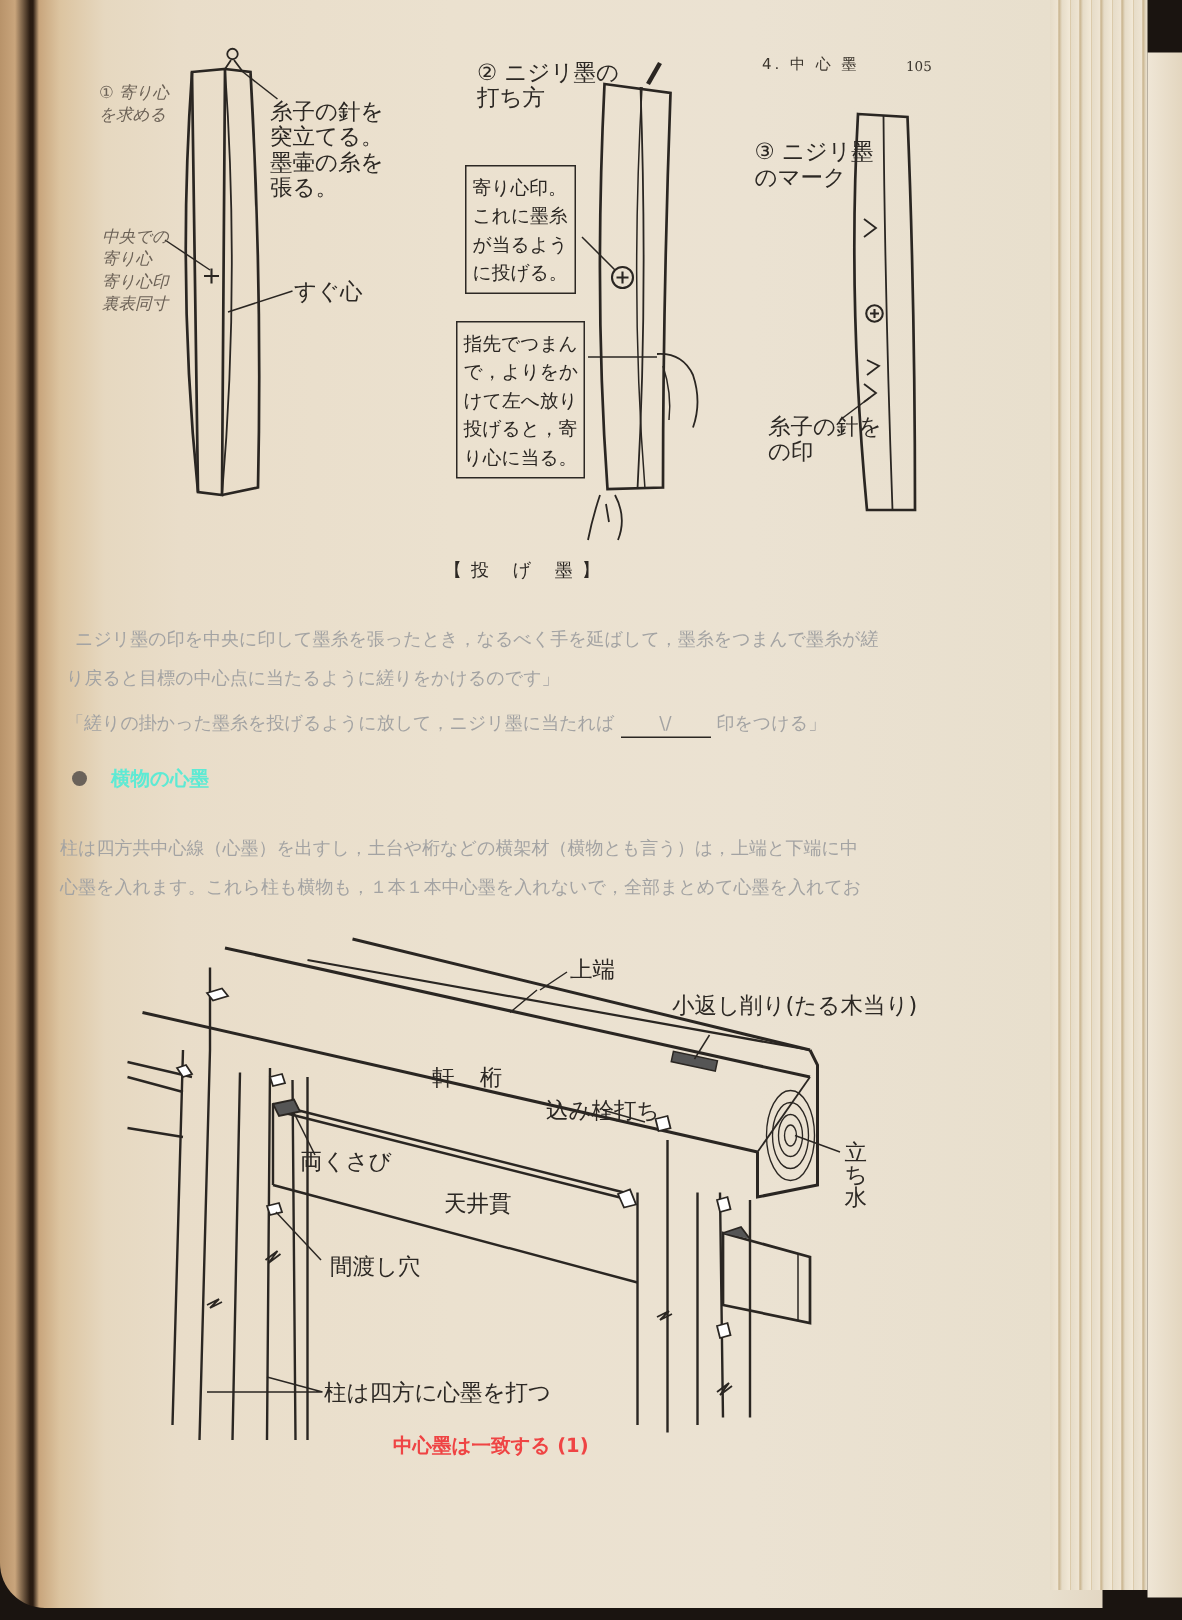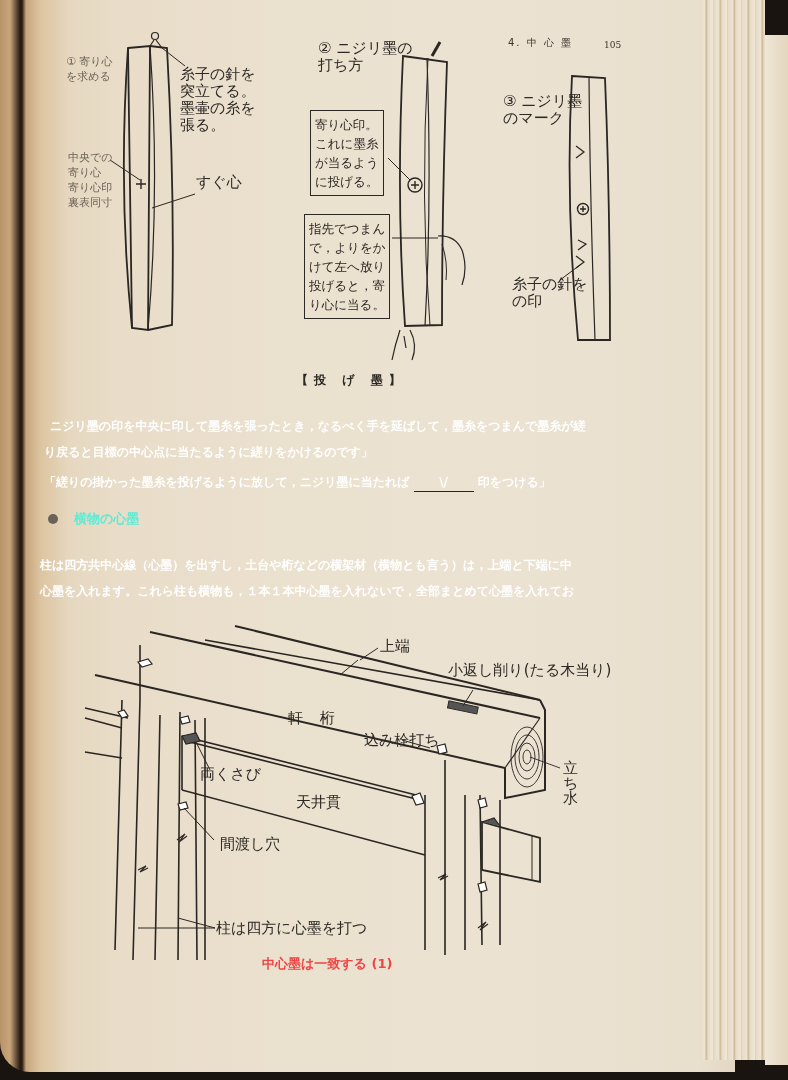--- a/index.html
+++ b/index.html
@@ -23,27 +23,27 @@
       background: linear-gradient(90deg, #efe6d6, #e3d6bf);
     }
     .header {
       position: absolute; left: 508px; top: 36px; font-size: 10px; letter-spacing: 2px; color: #3a342c;
     }
     .page-num {
       position: absolute; left: 604px; top: 40px; font-size: 9px; color: #3a342c;
       font-family: "DejaVu Serif", serif;
     }
     .lbl { position: absolute; font-size: 15px; line-height: 17px; color: #2c2824; white-space: pre; }
-    .lbl-faint { color: #6b6156; font-size: 11px; line-height: 15px; }
+    .lbl-faint { color: #6b6156; font-size: 11px; line-height: 15px; font-style: italic; }
     .box {
       position: absolute; border: 1.5px solid #2c2824; padding: 4px 4px;
       font-size: 12.5px; line-height: 19px; white-space: pre; background: transparent;
     }
     .caption { position: absolute; font-size: 12px; letter-spacing: 6px; color: #2c2824; }
-    .para { position: absolute; font-size: 12px; line-height: 18px; white-space: nowrap; color: #ffffff; font-weight: bold; }
+    .para { position: absolute; font-size: 12px; line-height: 18px; white-space: nowrap; color: #a3a3a3; }
     .section-title { position: absolute; left: 48px; top: 510px; font-size: 13px; font-weight: bold; color: #5eead4; }
     .bullet { display: inline-block; width: 10px; height: 10px; border-radius: 50%; background: #6a625a; margin-right: 16px; vertical-align: -1px; }
     .blank {
       display: inline-block; width: 60px; border-bottom: 1px solid #2a2622; text-align: center; margin: 0 4px;
     }
     svg { position: absolute; left: 0; top: 0; }
     .fig-caption { position: absolute; left: 262px; top: 955px; font-size: 13px; font-weight: bold; color: #ef4444; }
   </style>
 </head>
 <body>
@@ -145,40 +145,40 @@
 <div class="lbl lbl-faint" style="left:66px;top:54px;">① 寄り心
 を求める</div>
 <div class="lbl" style="left:180px;top:66px;">糸子の針を
 突立てる。
 墨壷の糸を
 張る。</div>
 <div class="lbl lbl-faint" style="left:68px;top:150px;">中央での
 寄り心
 寄り心印
 裏表同寸</div>
-<div class="lbl" style="left:196px;top:174px;">すぐ心</div>
+<div class="lbl" style="left:196px;top:186px;">すぐ心</div>
 
 <div class="lbl" style="left:318px;top:40px;">② ニジリ墨の
 打ち方</div>
 <div class="box" style="left:310px;top:110px;">寄り心印。
 これに墨糸
 が当るよう
 に投げる。</div>
 <div class="box" style="left:304px;top:214px;">指先でつまん
 で，よりをか
 けて左へ放り
 投げると，寄
 り心に当る。</div>
 
 <div class="lbl" style="left:503px;top:68px;margin-top:25px;">③ ニジリ墨
 のマーク</div>
 <div class="lbl" style="left:512px;top:276px;">糸子の針を
 の印</div>
 
-<div class="caption" style="left:296px;top:372px;font-weight:bold;">【投 げ 墨】</div>
+<div class="caption" style="left:296px;top:372px;">【投 げ 墨】</div>
 
 <div class="para" style="left:50px;top:417px;">ニジリ墨の印を中央に印して墨糸を張ったとき，なるべく手を延ばして，墨糸をつまんで墨糸が縒</div>
 <div class="para" style="left:44px;top:443px;">り戻ると目標の中心点に当たるように縒りをかけるのです」</div>
 <div class="para" style="left:44px;top:473px;">
   <span>「縒りの掛かった墨糸を投げるように放して，ニジリ墨に当たれば</span><span class="blank">\/</span><span>印をつける」</span>
 </div>
 
 <div class="section-title">
   <span class="bullet"></span><span>横物の心墨</span>
 </div>

